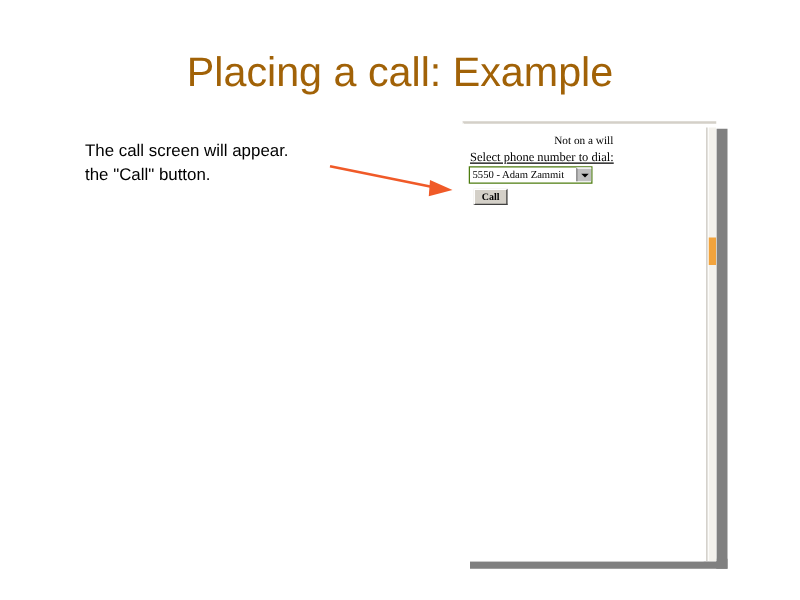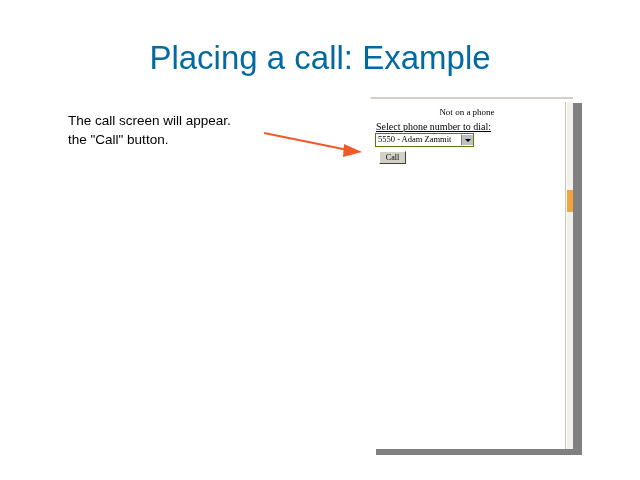--- a/index.html
+++ b/index.html
@@ -25,21 +25,21 @@
 
   
   #slide-title {
     position: absolute;
     left: 0;
     top: 38px;
     width: 640px;
     text-align: center;
     font-size: 33px;
     line-height: 40px;
-    color: #0369a1;
+    color: #a16207;
     font-weight: normal;
     letter-spacing: 0px;
     white-space: nowrap;
   }
 
   
   #body-text {
     position: absolute;
     left: 68px;
     top: 112px;
@@ -190,20 +190,21 @@
     border-left: 1px solid #ffffff;
     border-right: 1px solid #404040;
     border-bottom: 1px solid #404040;
     box-sizing: border-box;
     font-family: "Liberation Serif", serif;
     font-size: 8px;
     line-height: 11px;
     color: #000000;
     text-align: center;
     padding: 0;
+    font-weight: bold;
   }
 
   
   #panel-scrollbar {
     position: absolute;
     left: 194px;
     top: 3px;
     width: 8px;
     height: 347px;
     background: #ffffff;
@@ -245,21 +246,21 @@
   </svg>
 
   <div id="panel-shadow-right"></div>
   <div id="panel-shadow-bottom"></div>
 
   <div id="screenshot-panel">
     <div id="panel-inner">
 
       <div id="panel-content">
 
-        <div id="panel-status">Not on a phone</div>
+        <div id="panel-status">Not on a will</div>
 
         <div id="panel-field-label">Select phone number to dial:</div>
 
         <div id="phone-select">
           <span id="phone-select-value">5550 - Adam Zammit</span>
           <span id="phone-select-button">
             <span id="phone-select-arrow"></span>
           </span>
         </div>
 

